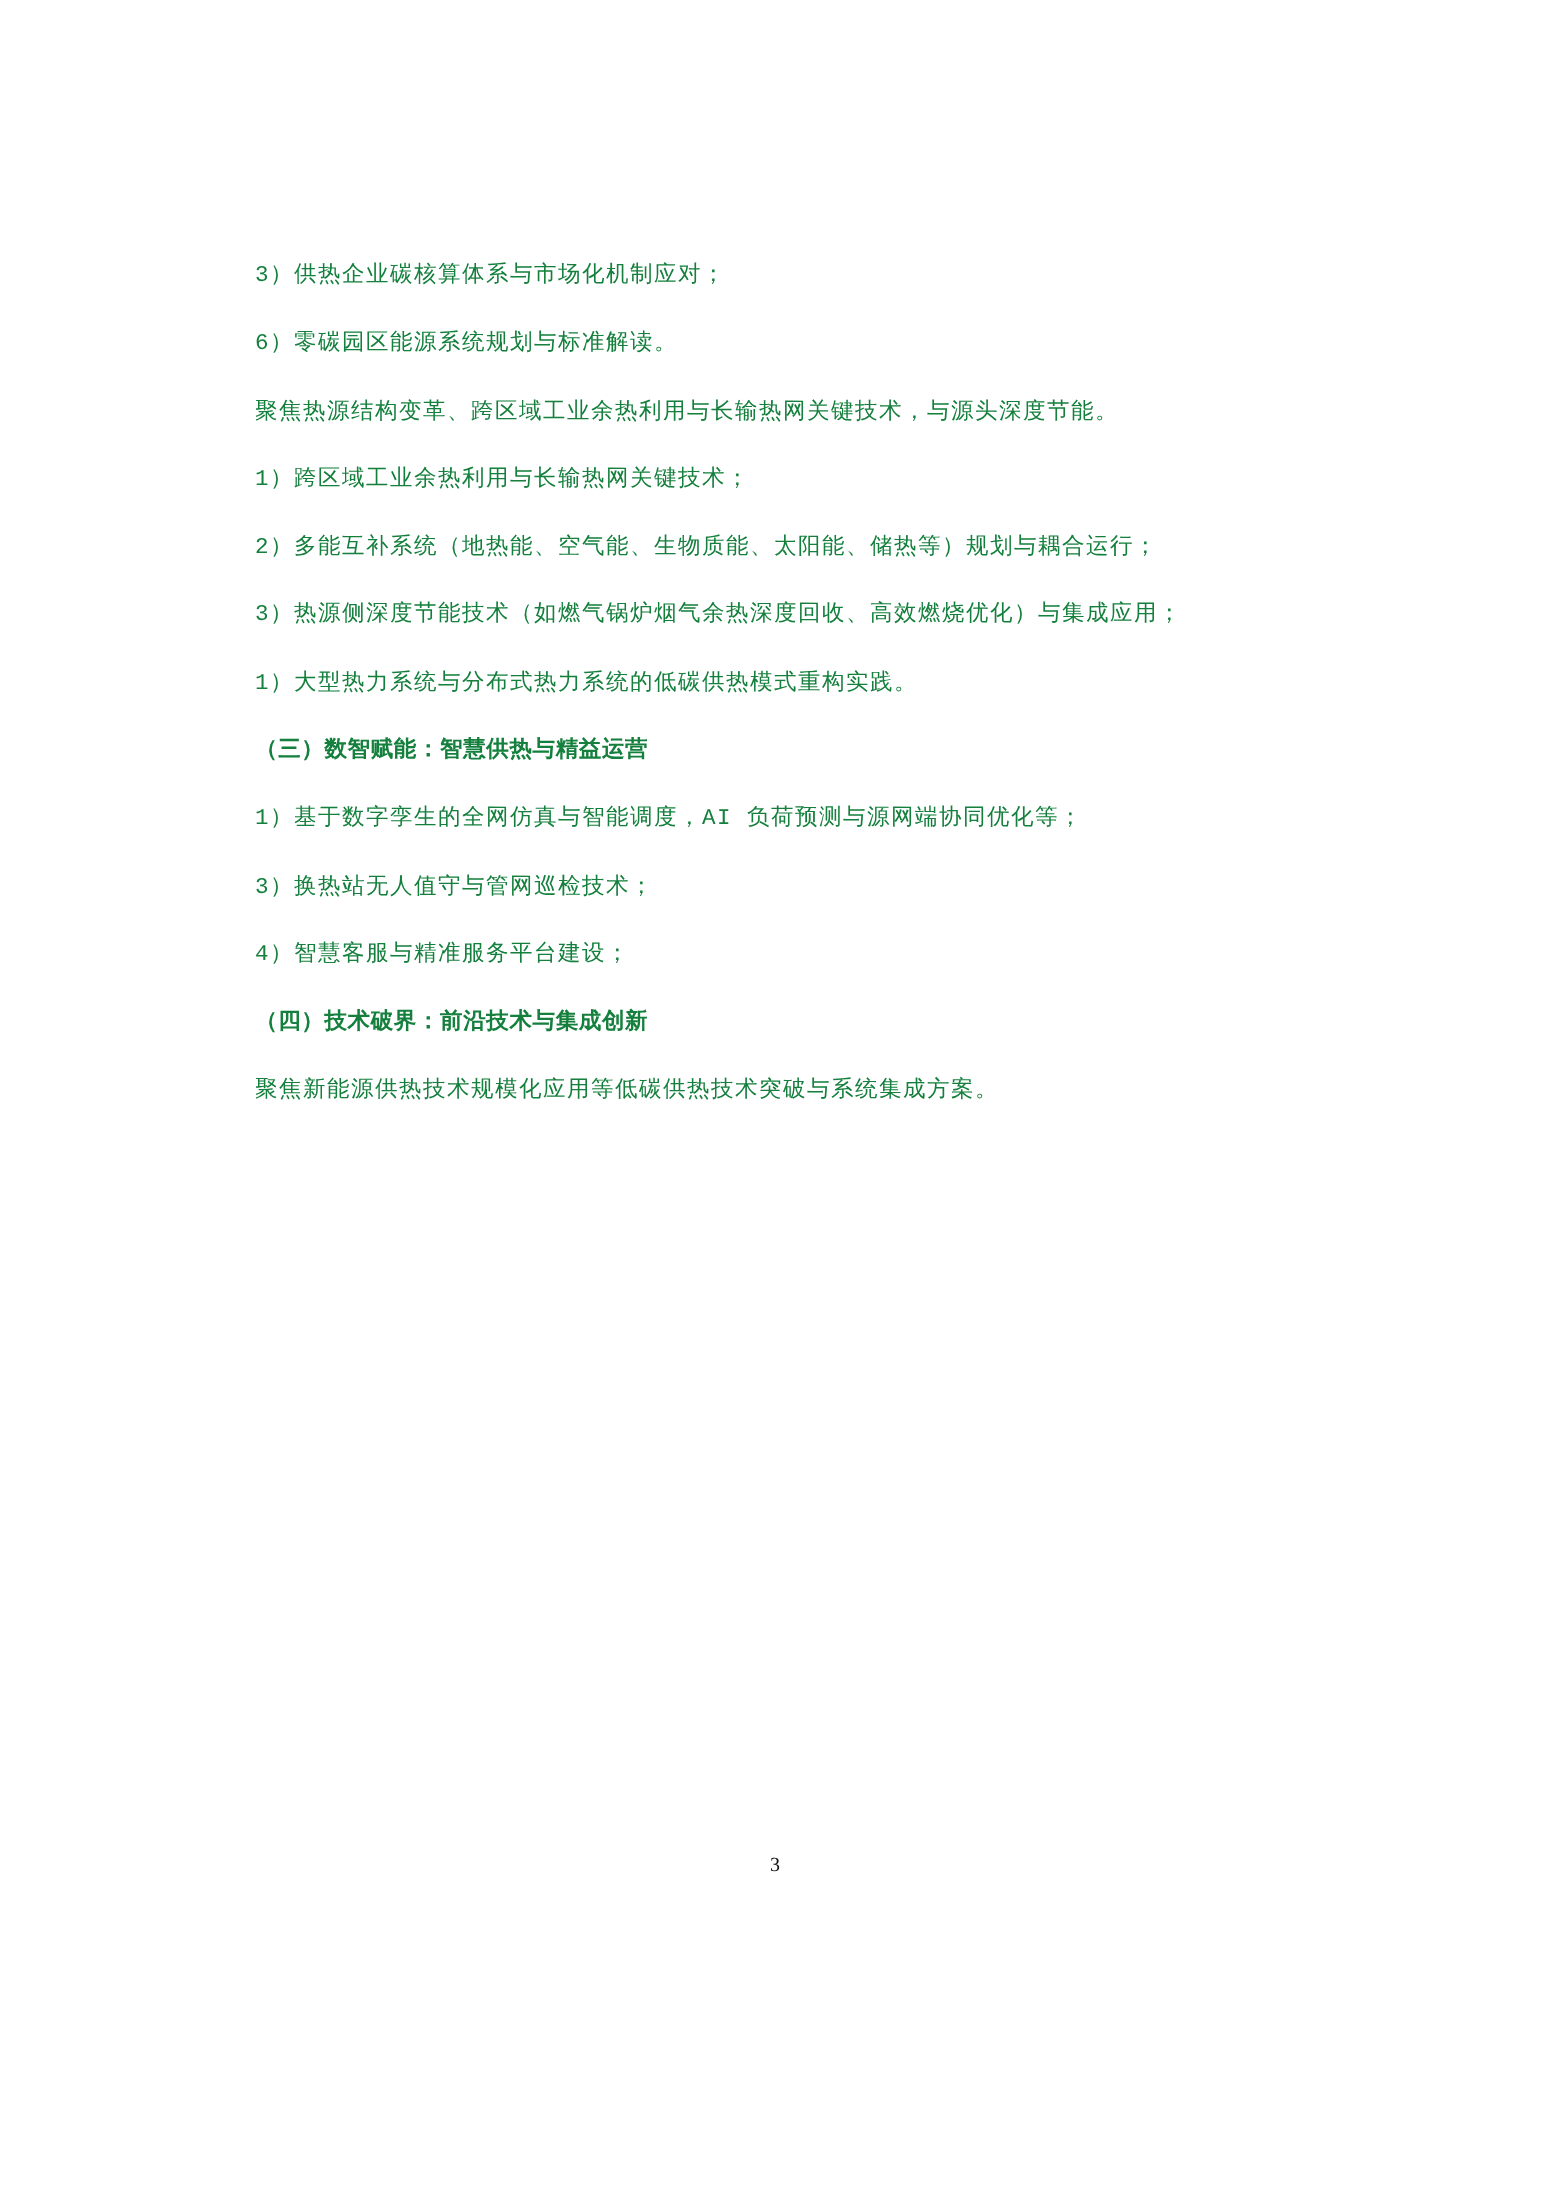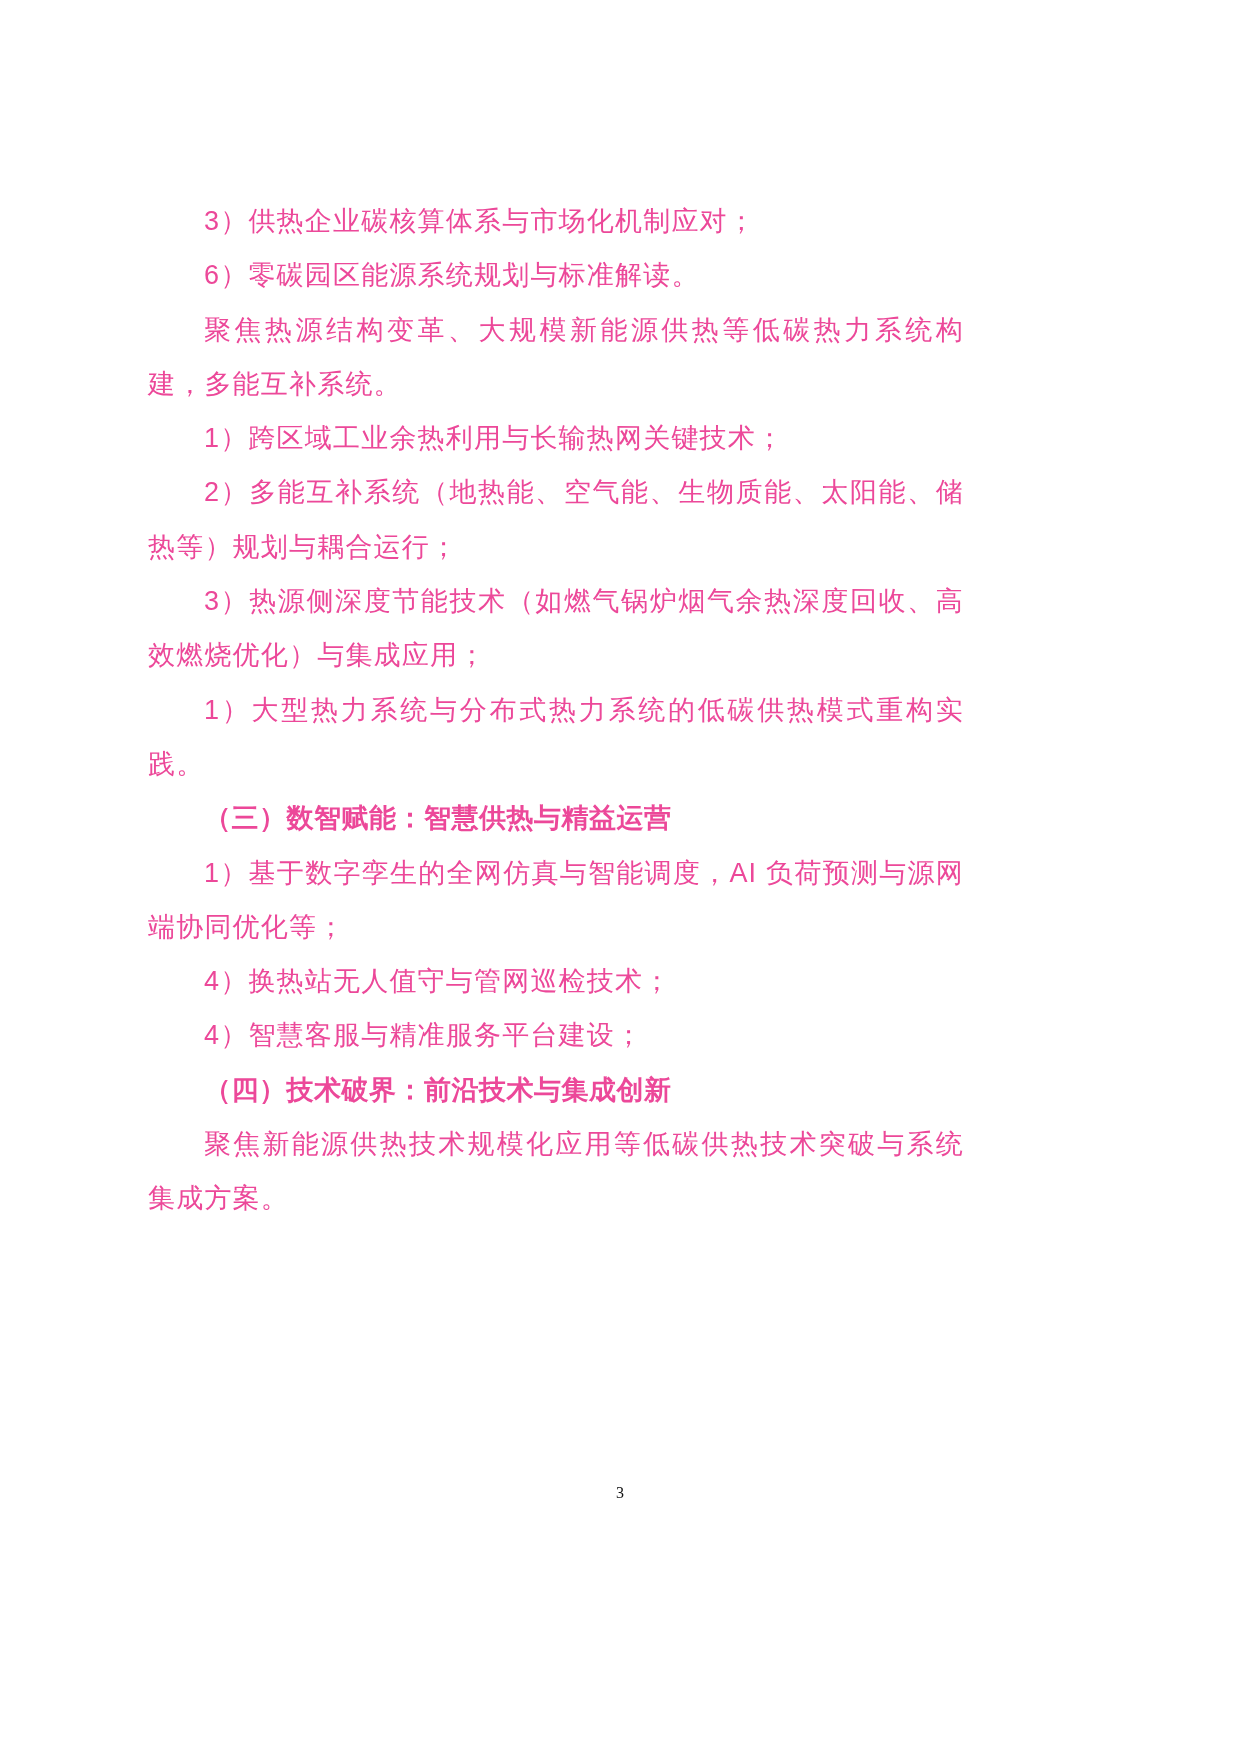--- a/index.html
+++ b/index.html
@@ -2,45 +2,45 @@
 <html><head>
 <meta charset="utf-8">
 <style>
   html, body { margin: 0; padding: 0; background: #ffffff; }
   body { width: 1240px; height: 1754px; position: relative; overflow: hidden; }
   .page {
     position: absolute; left: 0; top: 0; width: 1240px; height: 1754px; background: #fff;
   }
   .content {
     position: absolute; left: 148px; top: 194px; width: 816px;
-    font-family: Liberation Sans, sans-serif;
-    font-size: 27px; color: #ec4899;
+    font-family: Liberation Mono, monospace;
+    font-size: 18px; color: #15803d;
     line-height: 54.3px;
     letter-spacing: 1.2px;
   }
   .para { margin: 0; text-indent: 56px; text-align: justify; text-align-last: left; }
   .heading { margin: 0; text-indent: 56px; font-weight: bold; letter-spacing: 0.5px; }
   .page-num {
     position: absolute; left: 0; width: 1240px; top: 1484px; text-align: center;
     font-family: "Liberation Serif", serif; font-size: 16px; color: #111;
   }
 </style>
 </head>
 <body>
 
 <div class="page">
   <div class="content">
     <p class="para">3）供热企业碳核算体系与市场化机制应对；</p>
     <p class="para">6）零碳园区能源系统规划与标准解读。</p>
-    <p class="para">聚焦热源结构变革、大规模新能源供热等低碳热力系统构建，多能互补系统。</p>
+    <p class="para">聚焦热源结构变革、跨区域工业余热利用与长输热网关键技术，与源头深度节能。</p>
     <p class="para">1）跨区域工业余热利用与长输热网关键技术；</p>
     <p class="para">2）多能互补系统（地热能、空气能、生物质能、太阳能、储热等）规划与耦合运行；</p>
     <p class="para">3）热源侧深度节能技术（如燃气锅炉烟气余热深度回收、高效燃烧优化）与集成应用；</p>
     <p class="para">1）大型热力系统与分布式热力系统的低碳供热模式重构实践。</p>
     <p class="heading">（三）数智赋能：智慧供热与精益运营</p>
     <p class="para">1）基于数字孪生的全网仿真与智能调度，AI 负荷预测与源网端协同优化等；</p>
-    <p class="para">4）换热站无人值守与管网巡检技术；</p>
+    <p class="para">3）换热站无人值守与管网巡检技术；</p>
     <p class="para">4）智慧客服与精准服务平台建设；</p>
     <p class="heading">（四）技术破界：前沿技术与集成创新</p>
     <p class="para">聚焦新能源供热技术规模化应用等低碳供热技术突破与系统集成方案。</p>
   </div>
   <div class="page-num">3</div>
 </div>
 
 </body></html>

